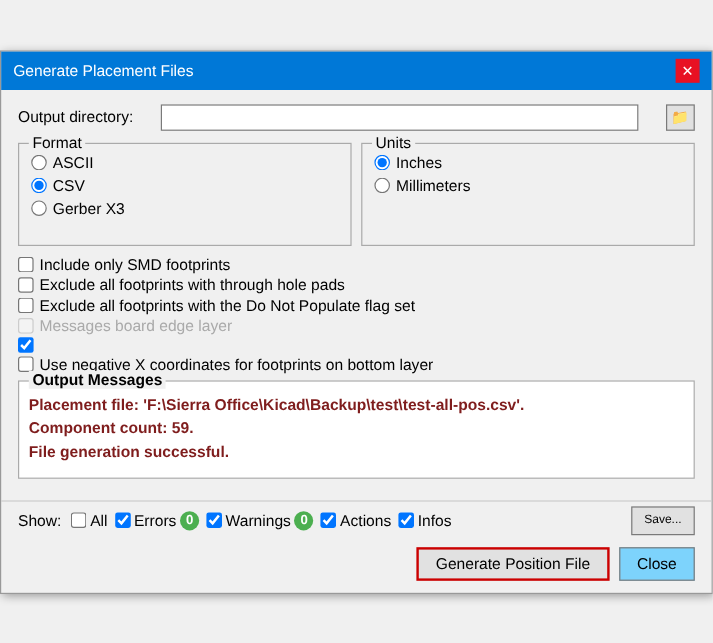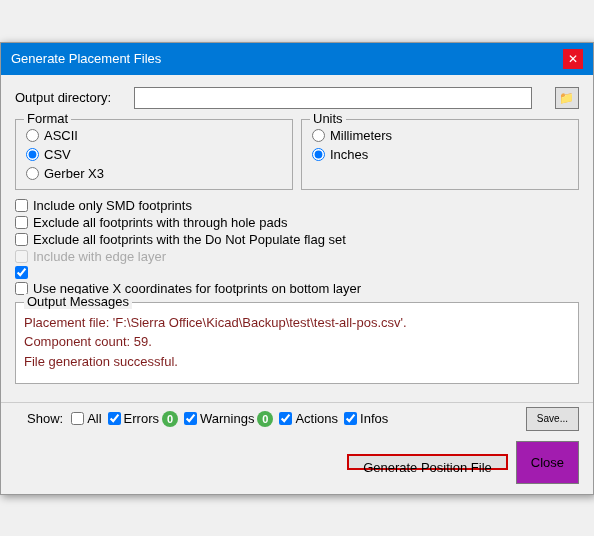--- a/index.html
+++ b/index.html
@@ -72,21 +72,21 @@
       justify-content: center;
       font-size: 12px;
     }
     .options-row {
       display: flex;
       gap: 0;
       margin-bottom: 8px;
     }
     .group-box {
       border: 1px solid #aaa;
-      padding: 4px 10px 8px 10px;
+      padding: 4px 10px 23px 10px;
       position: relative;
       margin-right: 8px;
       flex: 1;
     }
     .group-box:last-child { margin-right: 0; }
     .group-box-legend {
       position: absolute;
       top: -9px;
       left: 8px;
       background: #f0f0f0;
@@ -124,41 +124,42 @@
     }
     .checkbox-item.disabled input[type=checkbox] {
       cursor: default;
     }
     .output-messages-box {
       border: 1px solid #aaa;
       background: white;
       margin-top: 6px;
       margin-bottom: 8px;
       position: relative;
+      font-weight: bold;
     }
     .output-messages-legend {
       position: absolute;
       top: -9px;
       left: 8px;
       background: #f0f0f0;
       padding: 0 3px;
       font-size: 13px;
     }
     .output-messages-content {
       padding: 10px 8px 6px 8px;
       min-height: 80px;
       font-size: 13px;
       line-height: 1.5;
       color: #7f1d1d;
     }
     .bottom-bar {
       display: flex;
       align-items: center;
       gap: 6px;
-      padding: 4px 14px 4px 26px;
+      padding: 4px 14px 4px 14px;
       border-top: 1px solid #ccc;
     }
     .show-label {
       font-size: 13px;
       margin-right: 2px;
     }
     .filter-item {
       display: flex;
       align-items: center;
       gap: 3px;
@@ -195,30 +196,30 @@
       align-items: center;
       gap: 8px;
       padding: 6px 14px 10px 14px;
     }
     .gen-btn {
       padding: 4px 14px;
       border: 2px solid #cc0000;
       background: #e1e1e1;
       cursor: pointer;
       font-size: 13px;
-      height: 16px;
+      height: 28px;
       font-weight: normal;
     }
     .close-btn {
       padding: 4px 14px;
       border: 1px solid #7a7a7a;
-      background: #a21caf;
-      cursor: pointer;
-      font-size: 13px;
-      height: 43px;
+      background: #7dd3fc;
+      cursor: pointer;
+      font-size: 13px;
+      height: 28px;
     }
   </style>
 </head>
 <body>
 
 <div class="dialog">
 
   <div class="title-bar">
     <span>Generate Placement Files</span>
     <button class="title-bar-close">✕</button>
@@ -248,47 +249,47 @@
         </div>
         <div class="radio-item">
           <input type="radio" name="format" id="fmt_gerber" style="">
           <label for="fmt_gerber">Gerber X3</label>
         </div>
       </div>
 
       <div class="group-box">
         <span class="group-box-legend">Units</span>
         <div class="radio-item">
+          <input type="radio" name="units" id="unit_inches" checked="" style="">
+          <label for="unit_inches">Inches</label>
+        </div>
+        <div class="radio-item">
           <input type="radio" name="units" id="unit_mm" style="">
           <label for="unit_mm">Millimeters</label>
         </div>
-        <div class="radio-item">
-          <input type="radio" name="units" id="unit_inches" checked="" style="">
-          <label for="unit_inches">Inches</label>
-        </div>
       </div>
 
     </div>
 
     <div class="checkboxes-section">
       <div class="checkbox-item">
         <input type="checkbox" id="cb1" style="">
         <label for="cb1">Include only SMD footprints</label>
       </div>
       <div class="checkbox-item">
         <input type="checkbox" id="cb2" style="">
         <label for="cb2">Exclude all footprints with through hole pads</label>
       </div>
       <div class="checkbox-item">
         <input type="checkbox" id="cb3" style="">
         <label for="cb3">Exclude all footprints with the Do Not Populate flag set</label>
       </div>
       <div class="checkbox-item disabled">
         <input type="checkbox" id="cb4" disabled="" style="">
-        <label for="cb4">Include with edge layer</label>
+        <label for="cb4">Messages board edge layer</label>
       </div>
       <div class="checkbox-item">
         <input type="checkbox" id="cb5" checked="" style="">
       </div>
       <div class="checkbox-item">
         <input type="checkbox" id="cb6" style="">
         <label for="cb6">Use negative X coordinates for footprints on bottom layer</label>
       </div>
     </div>
 

